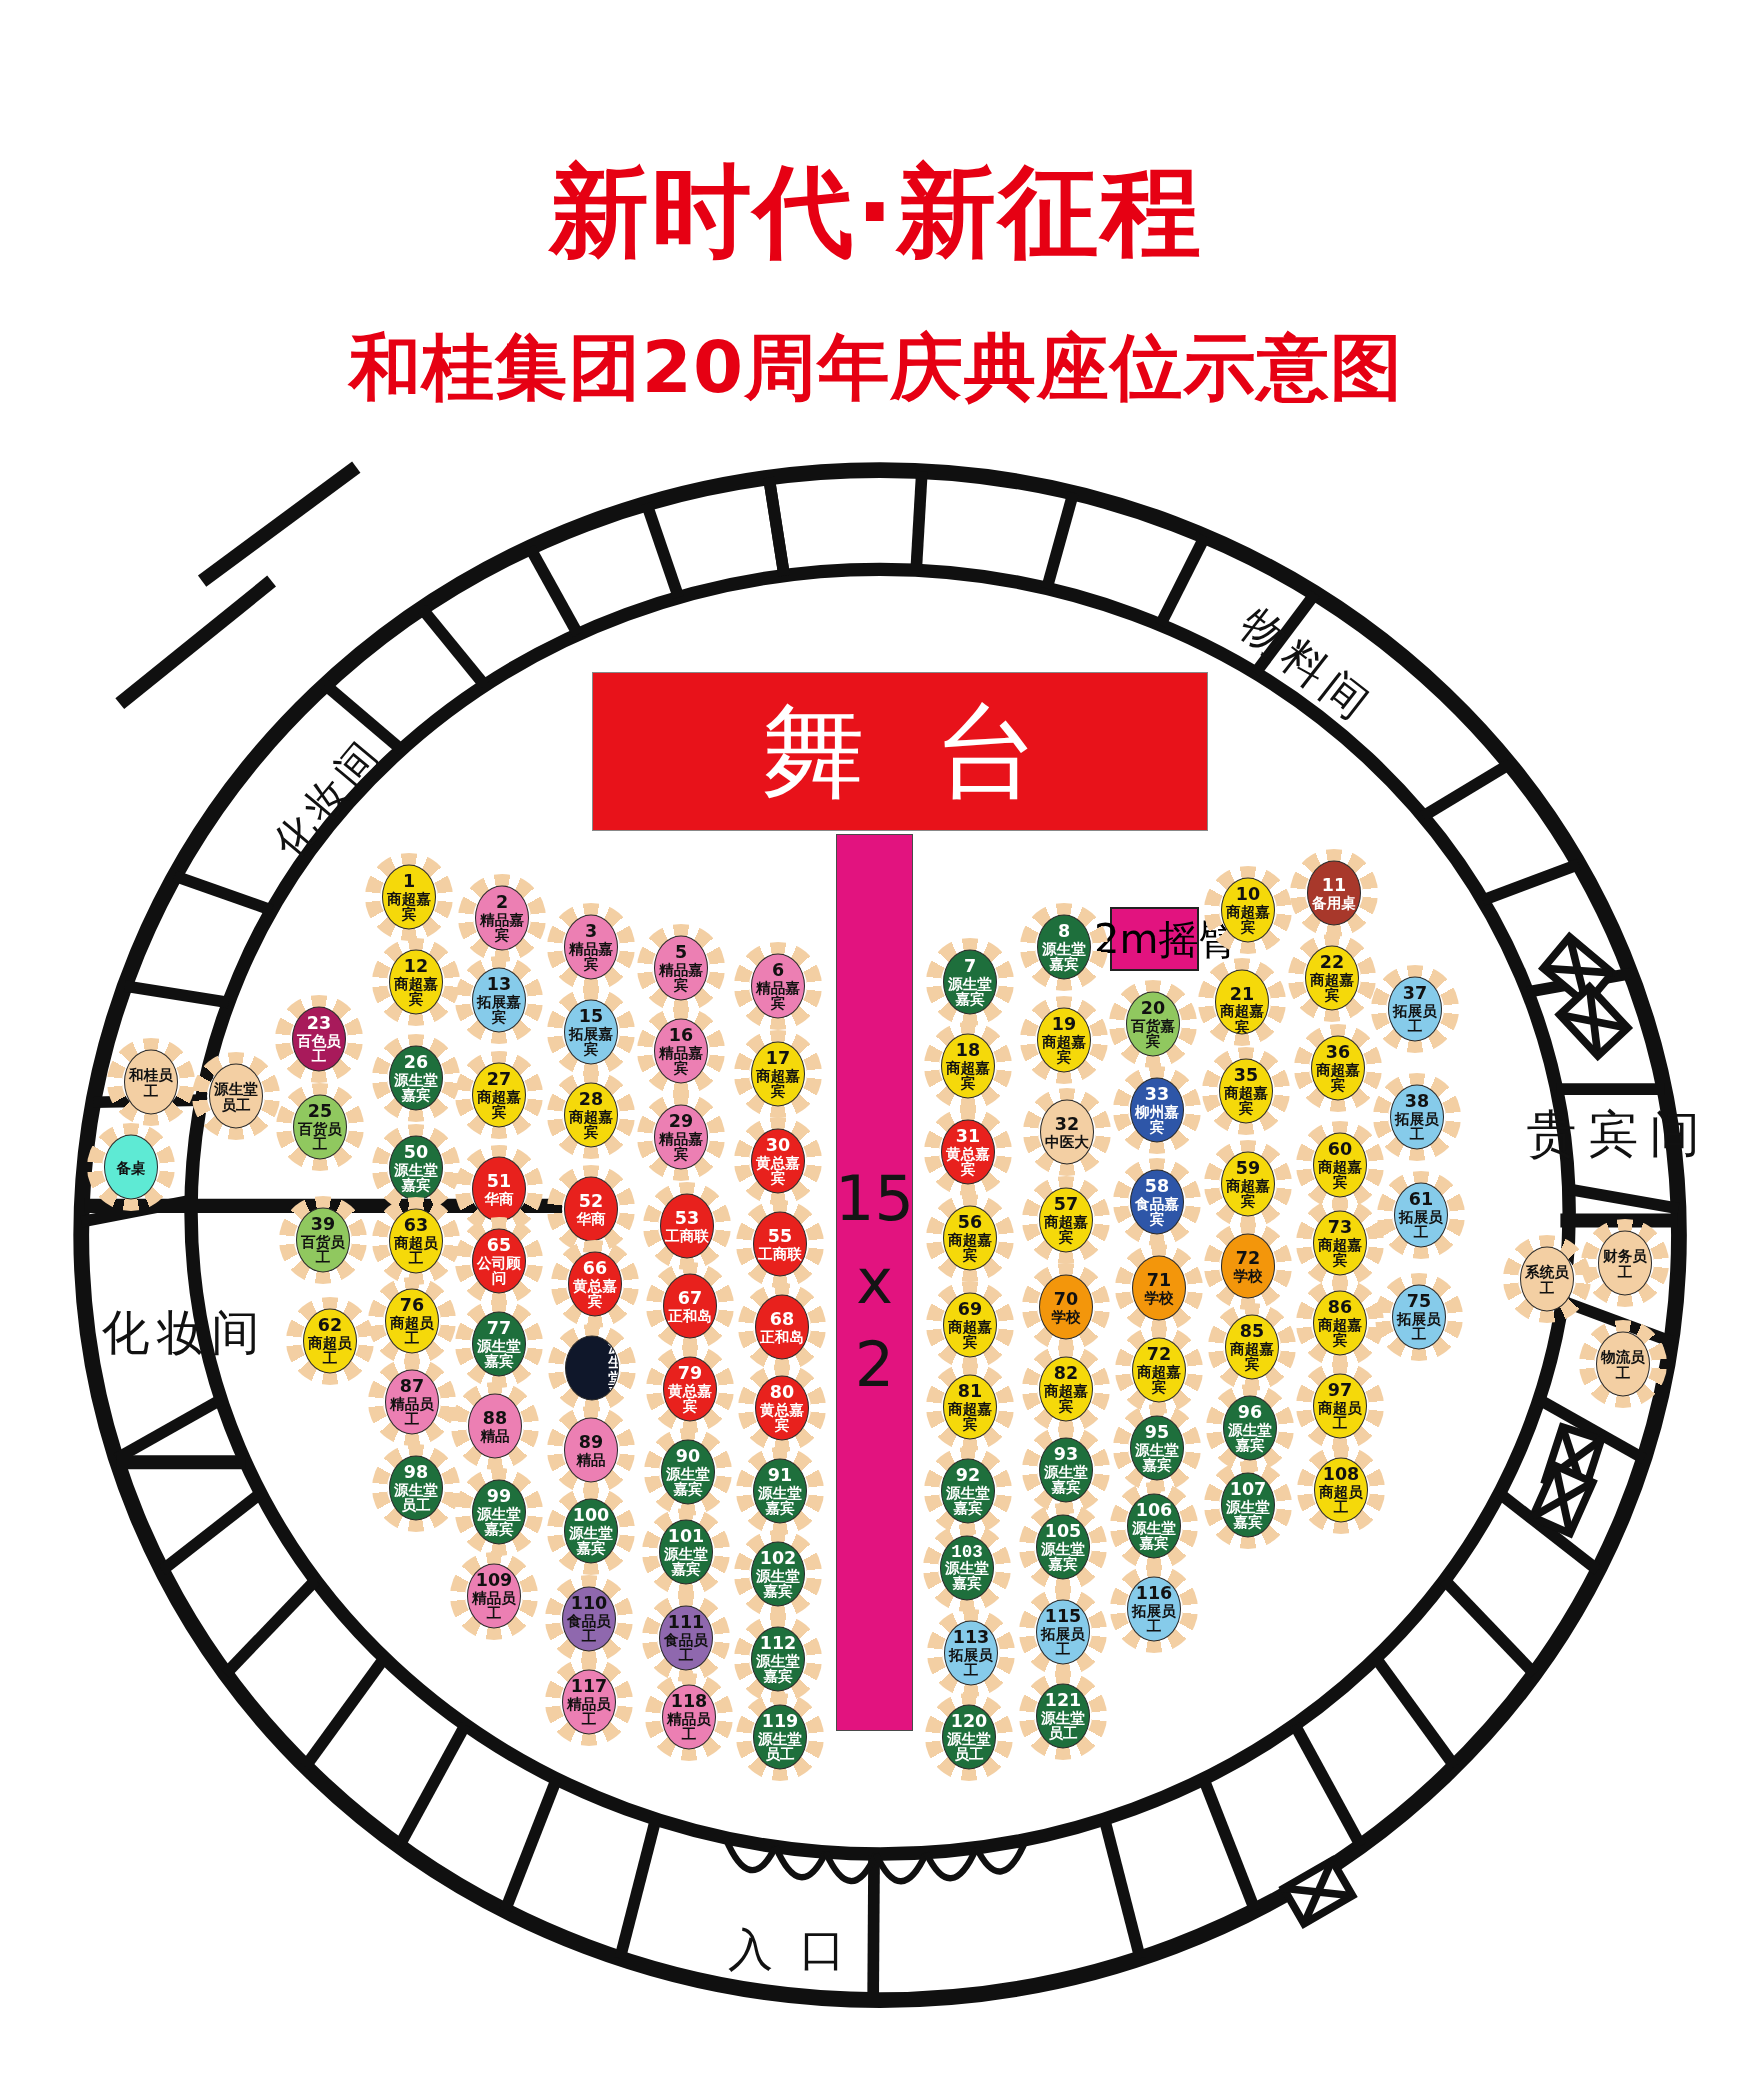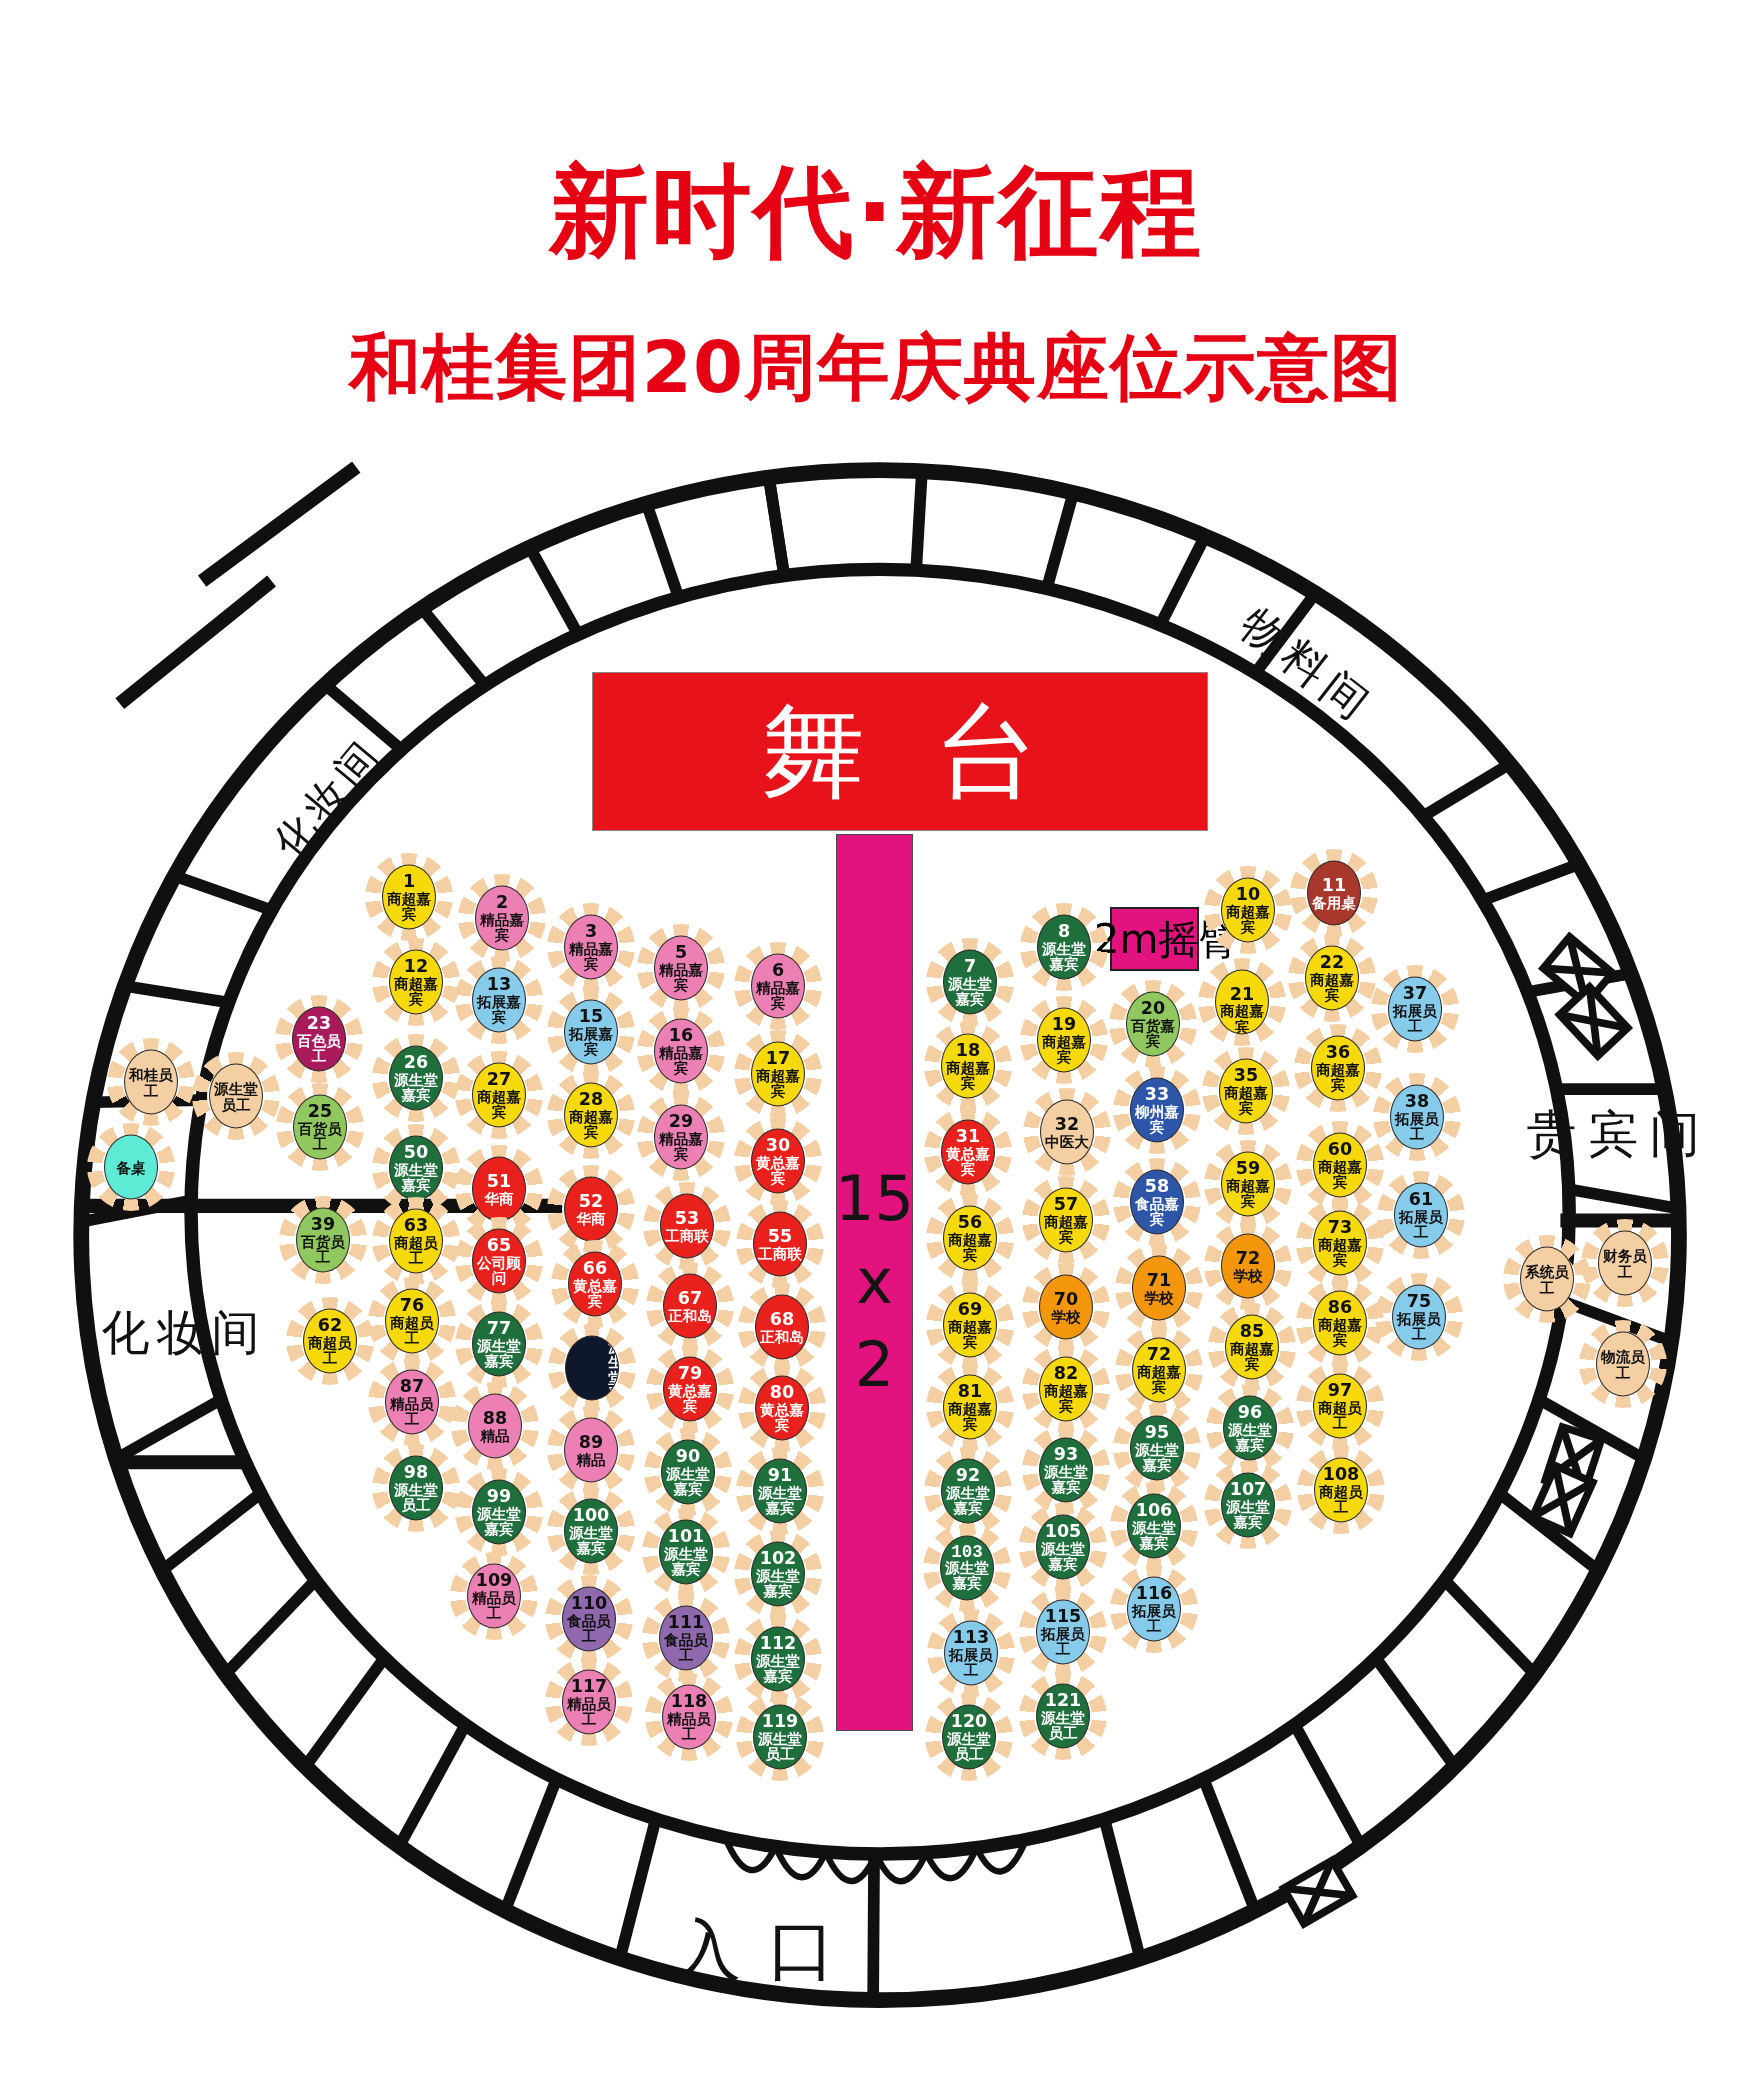--- a/index.html
+++ b/index.html
@@ -36,21 +36,21 @@
 
   .room{position:absolute;color:#111;white-space:nowrap;z-index:4}
   .room.materials{left:1307px;top:666px;font-size:44px;letter-spacing:7px;
                   transform:translate(-50%,-50%) rotate(38deg)}
   .room.makeup-top{left:328px;top:798px;font-size:41px;letter-spacing:5.8px;
                   transform:translate(-50%,-50%) rotate(-50deg)}
   .room.makeup-left{left:184px;top:1333px;font-size:48px;letter-spacing:7px;
                   transform:translate(-50%,-50%)}
   .room.vip{left:1619px;top:1134px;font-size:50px;letter-spacing:11.7px;
                   transform:translate(-50%,-50%)}
-  .room.entrance{left:768px;top:1950px;font-size:67px;letter-spacing:27px;
+  .room.entrance{left:800px;top:1950px;font-size:45px;letter-spacing:27px;
                   transform:translate(-50%,-50%)}
 
   #tables{position:absolute;left:0;top:0;width:100%;height:100%;z-index:5}
   .flower{position:absolute;width:88px;height:88px}
   .petals{position:absolute;inset:0;border-radius:50%;
           background:repeating-conic-gradient(from -11deg,#F3CFA3 0deg 22deg,rgba(0,0,0,0) 22deg 36deg)}
   .petals::after{content:"";position:absolute;inset:15px;border-radius:50%;background:#fff}
   .ttop{position:absolute;left:50%;top:50%;width:54px;height:65px;transform:translate(-50%,-50%);
         border-radius:50%;border:1.2px solid #2a2a2a;display:flex;flex-direction:column;
         align-items:center;justify-content:center;text-align:center;overflow:hidden}

